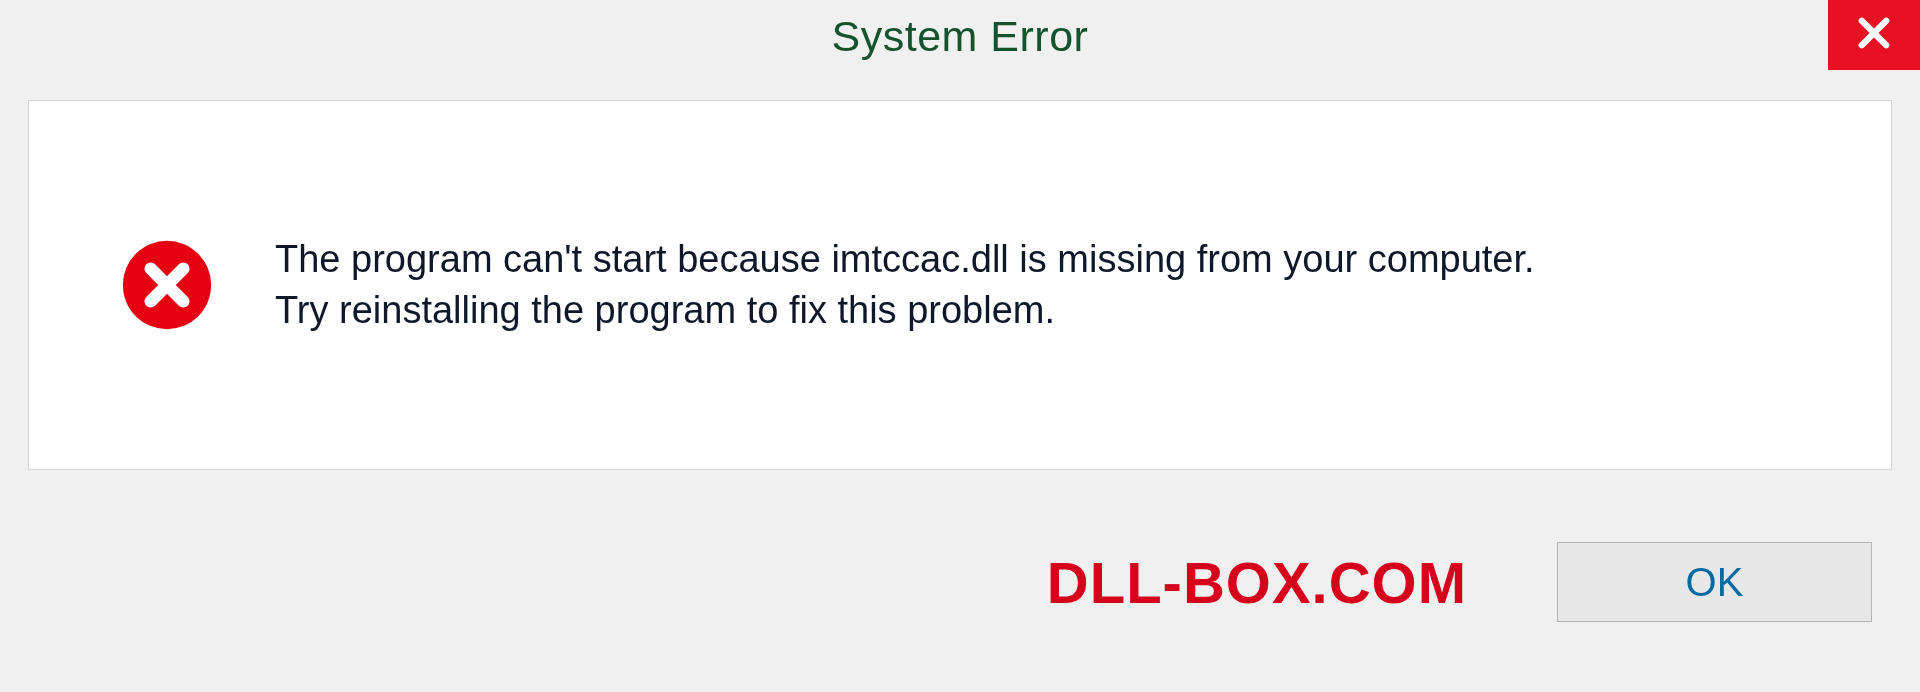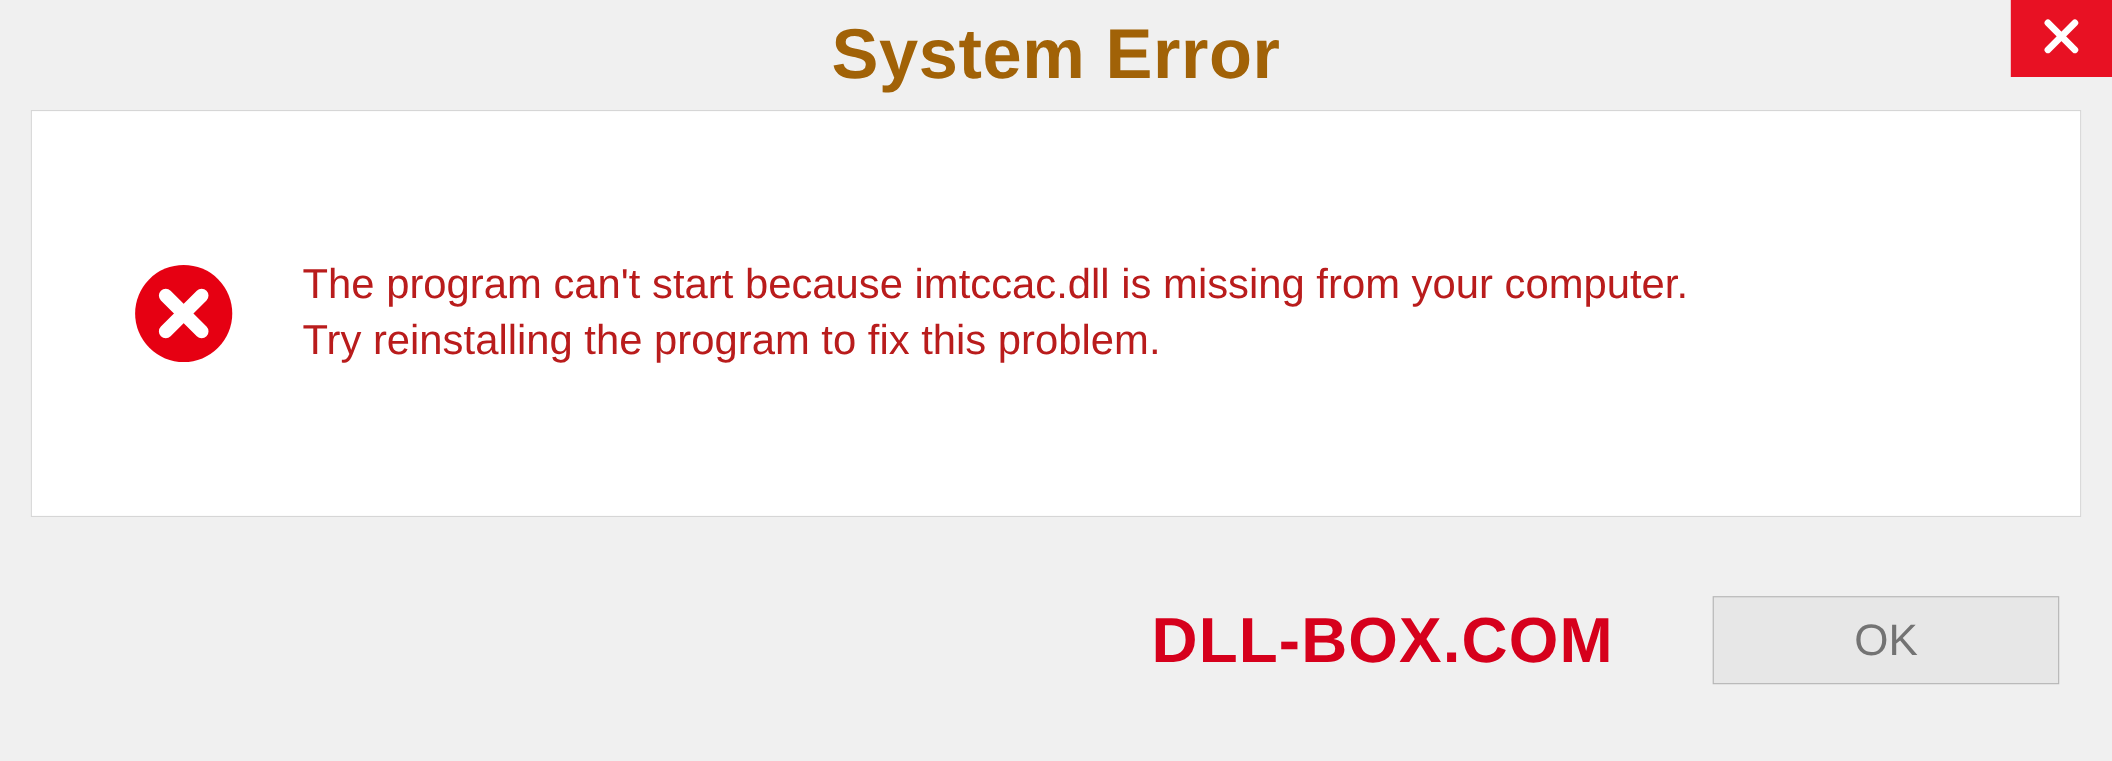--- a/index.html
+++ b/index.html
@@ -16,23 +16,23 @@
     }
     .titlebar {
       display: flex;
       align-items: flex-start;
       justify-content: center;
       position: relative;
       height: 100px;
       padding-top: 12px;
     }
     .title {
-      font-size: 64px;
-      font-weight: 700;
-      color: #a16207;
+      font-size: 43px;
+      font-weight: 400;
+      color: #14532d;
       letter-spacing: 0.5px;
     }
     .close-btn {
       position: absolute;
       right: 0;
       top: 0;
       width: 92px;
       height: 70px;
       background: #e81123;
       display: flex;
@@ -60,21 +60,21 @@
       height: 96px;
     }
     .error-icon svg {
       width: 100%;
       height: 100%;
       display: block;
     }
     .message {
       font-size: 38px;
       line-height: 1.35;
-      color: #b91c1c;
+      color: #0f172a;
       font-weight: 400;
       white-space: pre-line;
     }
     .footer {
       position: absolute;
       left: 0;
       right: 0;
       bottom: 0;
       height: 180px;
       display: flex;
@@ -89,21 +89,21 @@
       color: #d6001c;
       letter-spacing: 1px;
       font-family: Arial, sans-serif;
     }
     .ok-btn {
       width: 315px;
       height: 80px;
       background: #e7e7e7;
       border: 1px solid #b5b5b5;
       font-size: 40px;
-      color: #737373;
+      color: #0369a1;
       display: flex;
       align-items: center;
       justify-content: center;
       cursor: pointer;
       font-family: "Segoe UI", Tahoma, Arial, sans-serif;
     }
   </style>
 </head>
 <body>
 

